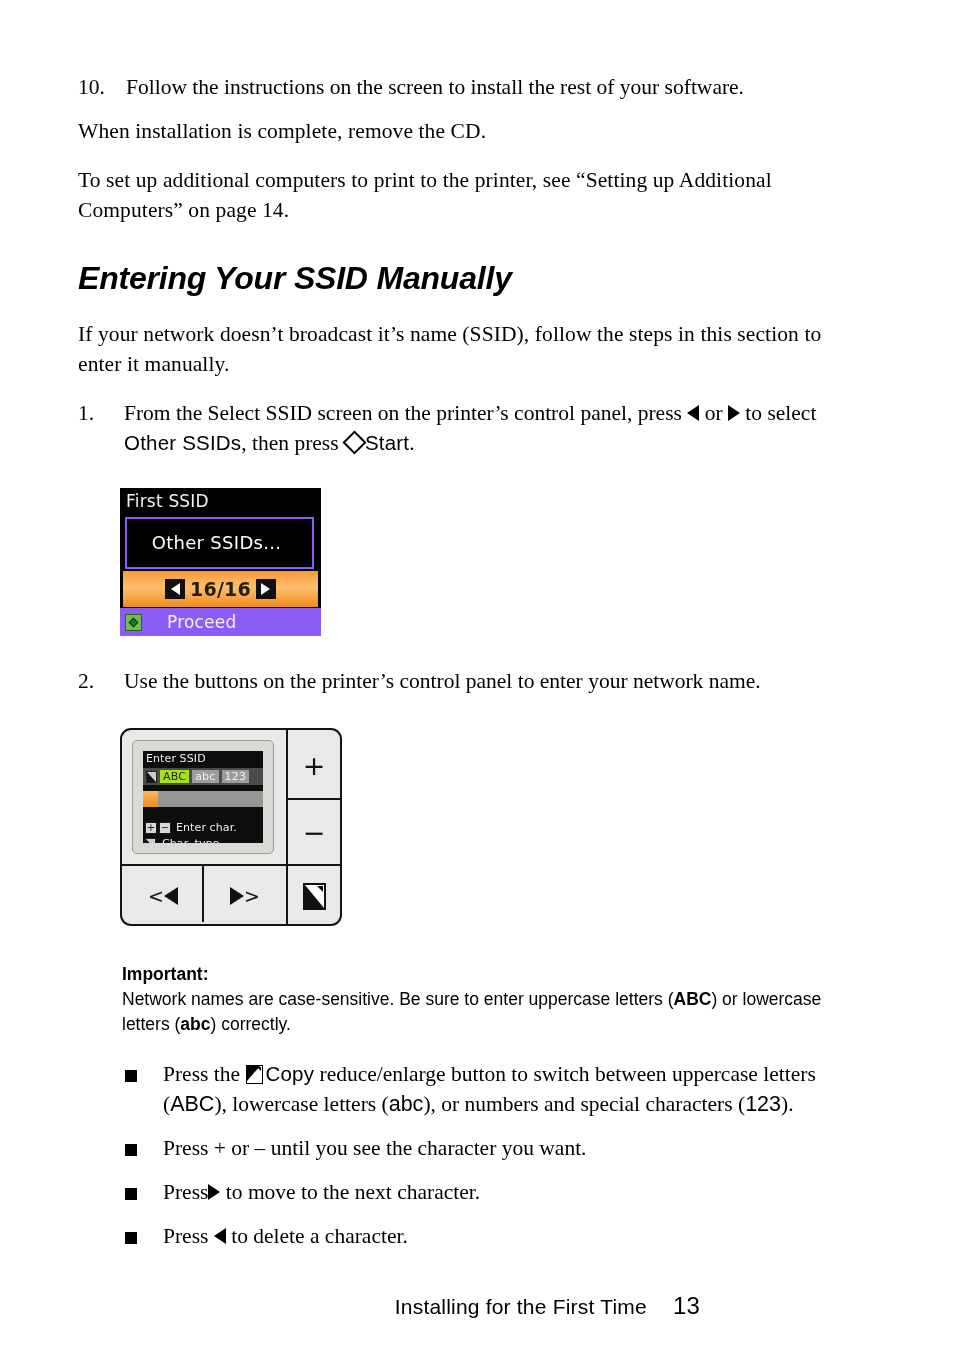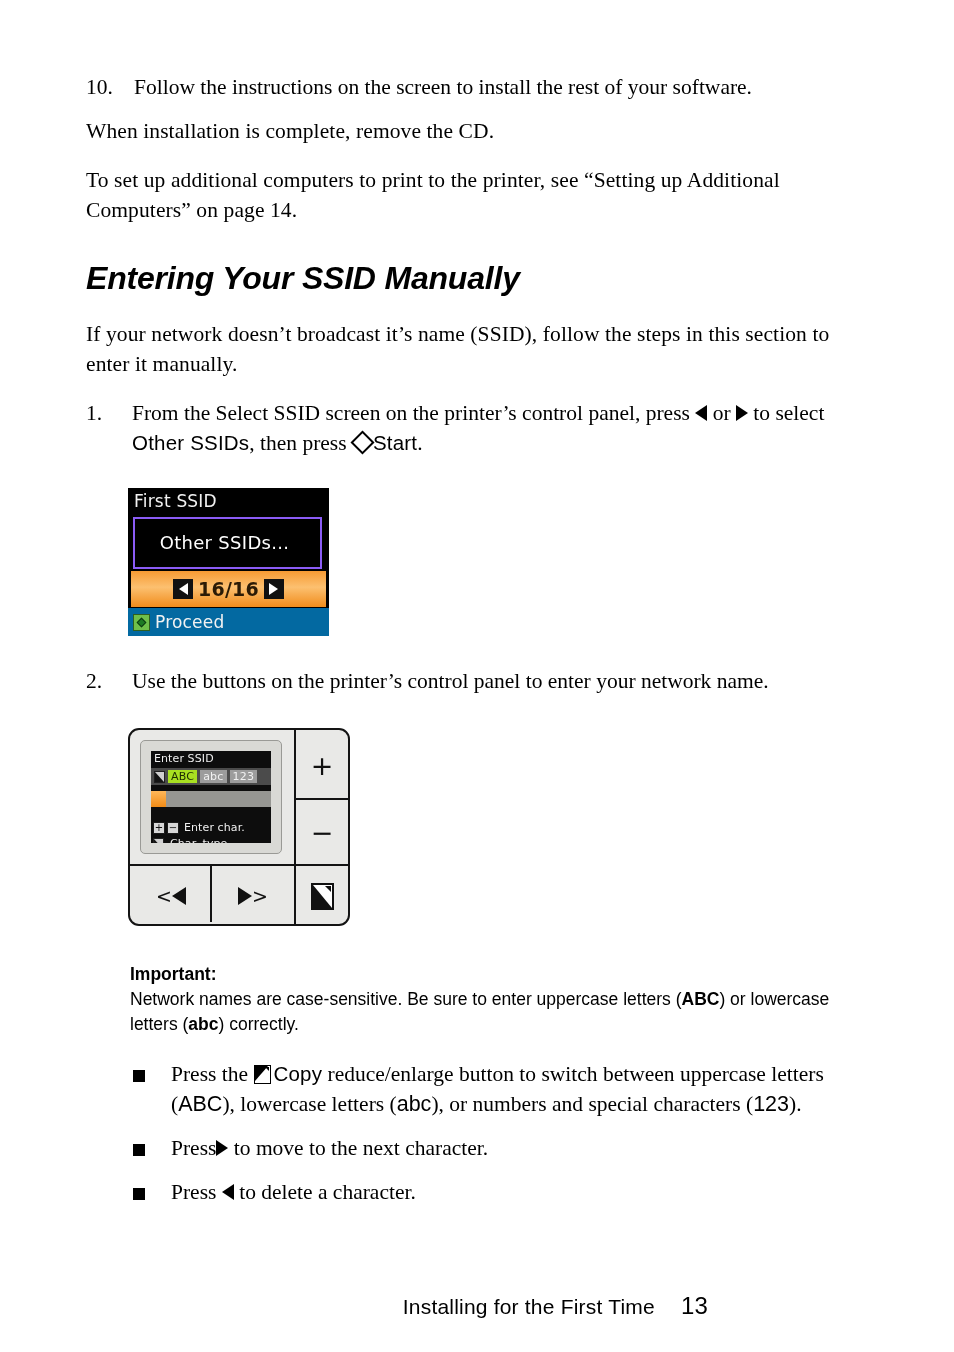--- a/index.html
+++ b/index.html
@@ -7,21 +7,21 @@
     width: 954px;
     height: 1352px;
     background: #ffffff;
     font-family: "Liberation Serif", "DejaVu Serif", serif;
     color: #000000;
     position: relative;
     overflow: hidden;
   }
   .page {
     position: absolute;
-    left: 8px; top: 0;
+    left: 0; top: 0;
     width: 778px; height: 1352px;
   }
   .content {
     position: absolute;
     left: 78px;
     top: 72px;
     width: 790px;
   }
 
   
@@ -163,23 +163,24 @@
     font-size: 19px;
     color: #2b1b06;
     padding: 0 3px;
     letter-spacing: 0.2px;
     font-weight: bold;
   }
   .lcd1-footer {
     position: absolute;
     left: 0; bottom: 0;
     width: 201px; height: 28px;
-    background: #0369a1;
+    background: #8b5cf6;
     display: flex;
     align-items: center;
+    gap: 20px;
   }
   .proceed-ico {
     width: 17px; height: 17px;
     margin: 0 5px 0 5px;
     background: #6fbf4a;
     border: 1px solid #2f5f1f;
     display: inline-flex;
     align-items: center;
     justify-content: center;
     box-sizing: border-box;
@@ -494,20 +495,21 @@
 
     <div class="bullets">
 
       <div class="bullet-item">
         <span class="sq"></span>
         <span>Press the </span><span class="copy-ico-inline"></span><span class="ui-token">Copy</span><span> reduce/enlarge button to switch between uppercase letters (</span><span class="sans">ABC</span><span>), lowercase letters (</span><span class="sans">abc</span><span>), or numbers and special characters (</span><span class="sans">123</span><span>).</span>
       </div>
 
       <div class="bullet-item">
         <span class="sq"></span>
+        <span>Press + or – until you see the character you want.</span>
       </div>
 
       <div class="bullet-item">
         <span class="sq"></span>
         <span>Press</span><span class="tri-right"></span><span> to move to the next character.</span>
       </div>
 
       <div class="bullet-item">
         <span class="sq"></span>
         <span>Press </span><span class="tri-left"></span><span> to delete a character.</span>

